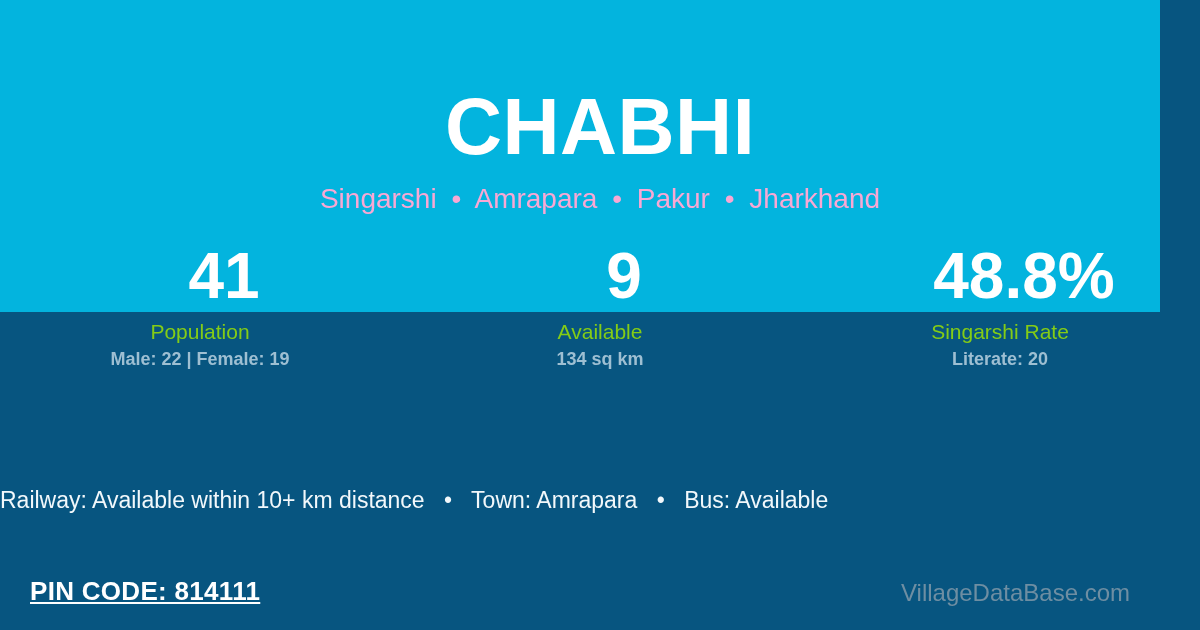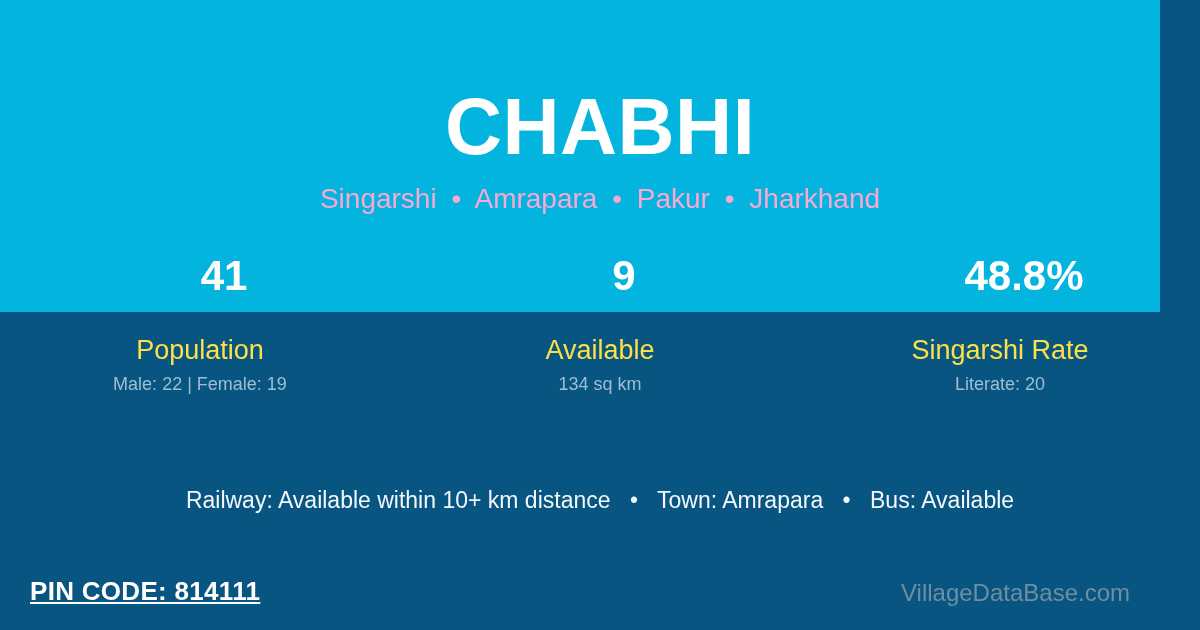--- a/index.html
+++ b/index.html
@@ -72,51 +72,50 @@
     top: 240px;
     width: 1200px;
     display: flex;
     flex-direction: row;
   }
   .stat-col {
     flex: 1 1 0;
     text-align: center;
   }
   .stat-value {
-    font-size: 42px;
+    font-size: 64px;
     font-weight: bold;
     line-height: 72px;
     color: #ffffff;
     white-space: nowrap;
     padding-left: 48px;
   }
   .stat-label {
-    margin-top: 22px;
-    font-size: 27px;
+    margin-top: 4px;
+    font-size: 21px;
     font-weight: normal;
     line-height: 32px;
-    color: #fde047;
+    color: #84cc16;
     white-space: nowrap;
   }
   .stat-sub {
-    margin-top: 7px;
     font-size: 18px;
-    font-weight: normal;
+    font-weight: bold;
     line-height: 22px;
     color: #9EBFD2;
     white-space: nowrap;
   }
 
   
   #amenities {
     position: absolute;
     left: 0;
     top: 485px;
     width: 1200px;
-    text-align: center;
+    text-align: left;
     font-size: 23px;
     font-weight: normal;
     line-height: 30px;
     color: #F2F8FB;
     white-space: nowrap;
   }
   #amenities .sep {
     padding: 0 13px;
   }
 

